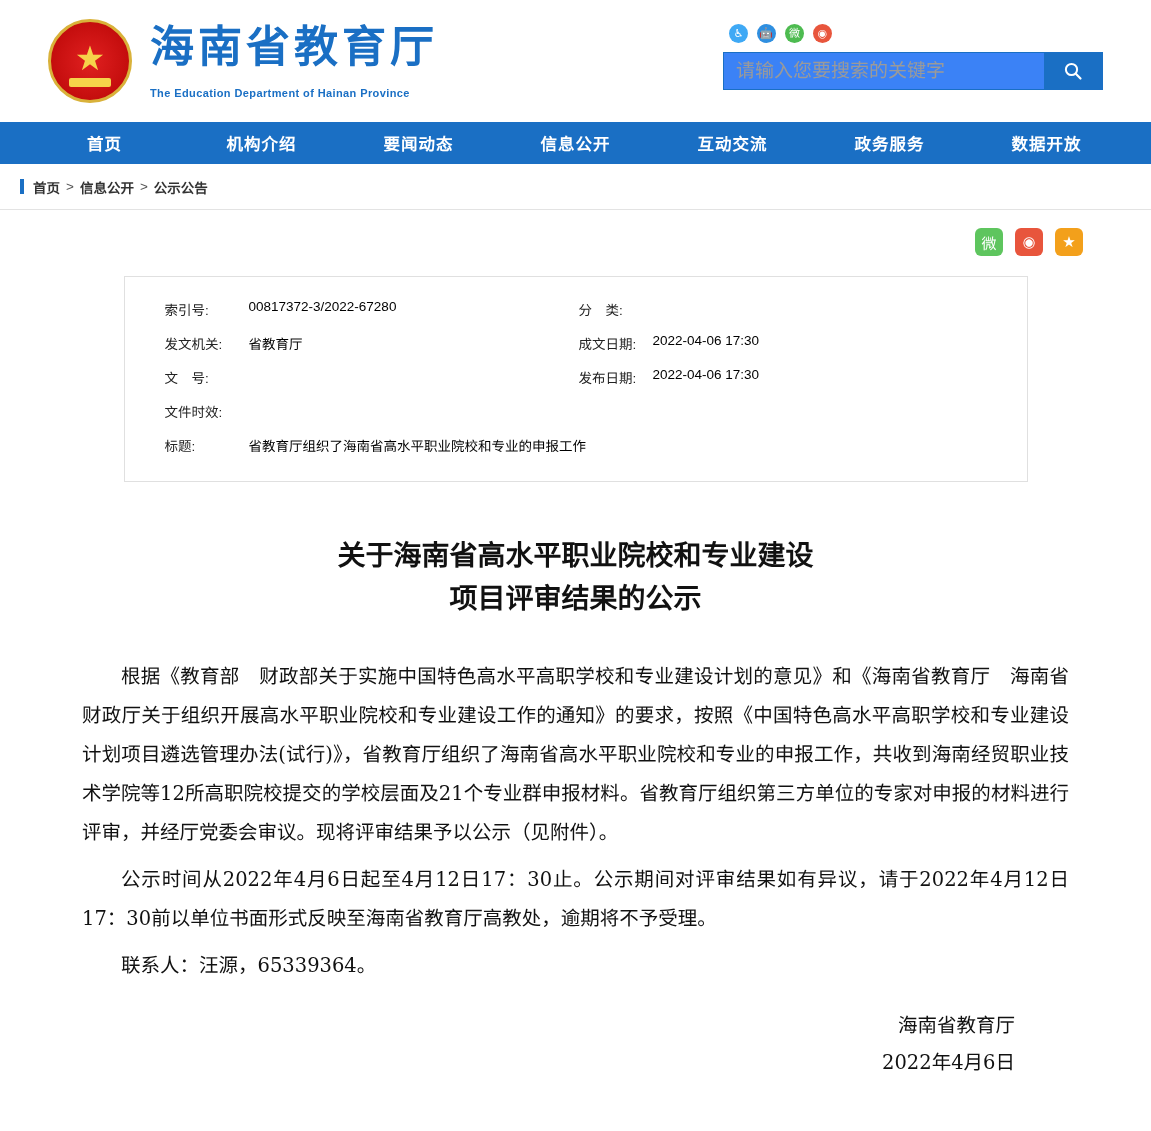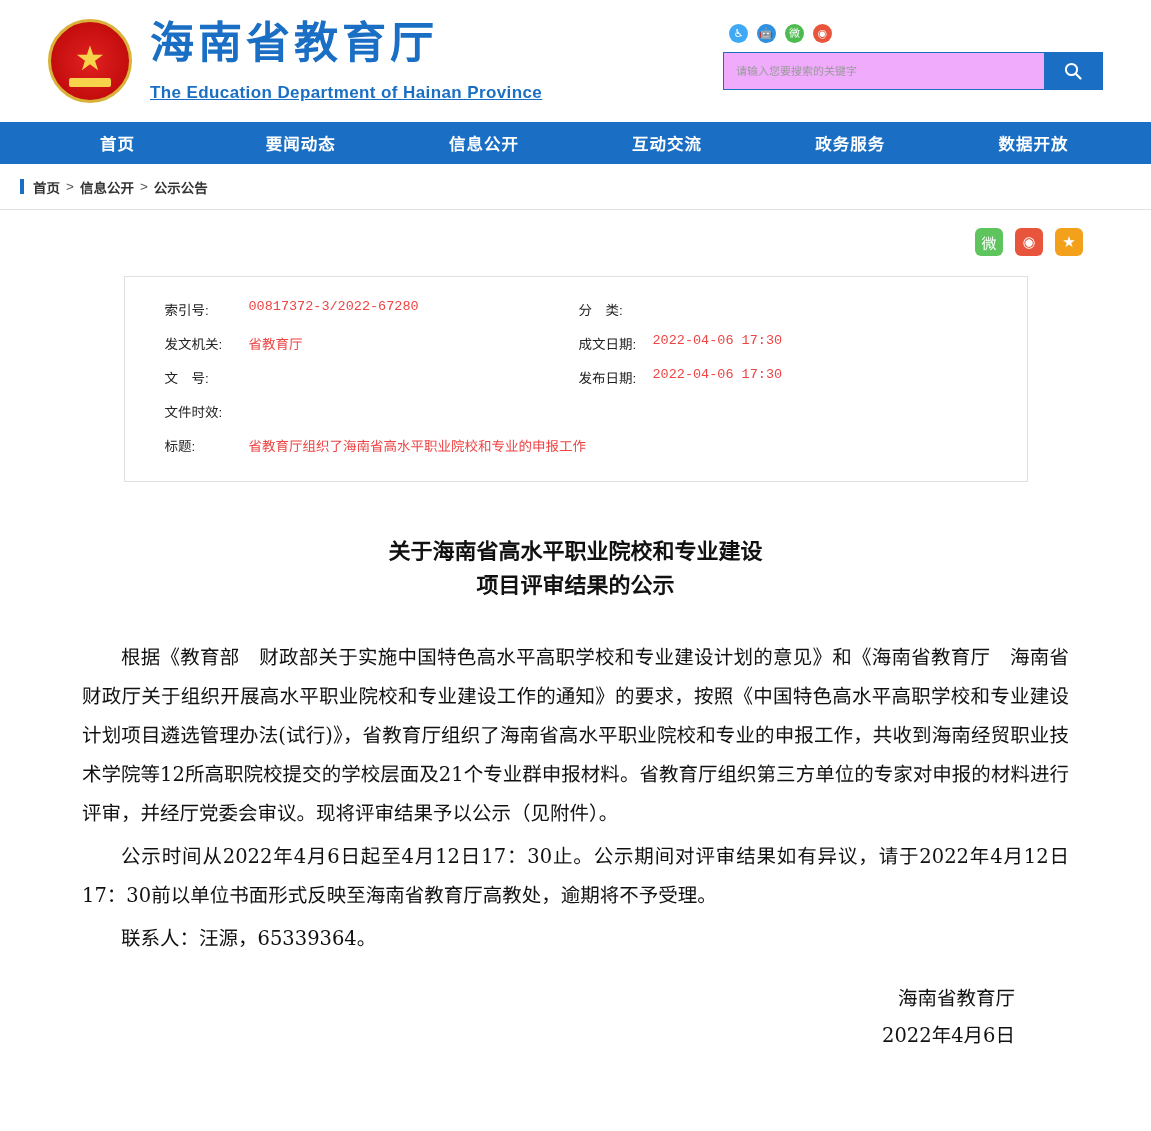--- a/index.html
+++ b/index.html
@@ -53,25 +53,24 @@
   .site-title-cn {
     font-family: "DejaVu Serif", "Liberation Serif", serif;
     font-size: 44px;
     font-weight: 700;
     color: #1a6fc4;
     letter-spacing: 4px;
     line-height: 1.1;
   }
   .site-title-en {
     margin-top: 16px;
-    font-size: 17px;
+    font-size: 11px;
     font-weight: 700;
     color: #1a6fc4;
     letter-spacing: 0.4px;
-    text-decoration: underline;
   }
 
   .header-right {
     position: absolute;
     right: 48px;
     top: 24px;
     width: 380px;
   }
   .mini-icons {
     display: flex;
@@ -93,24 +92,24 @@
   .searchbar {
     display: flex;
     height: 38px;
     border: 1px solid #1a6fc4;
   }
   .search-input {
     flex: 1;
     border: none;
     outline: none;
     padding: 0 12px;
-    font-size: 11px;
+    font-size: 19px;
     color: #333;
     font-family: "Liberation Sans", sans-serif;
-    background: #f0abfc;
+    background: #3b82f6;
   }
   .search-input::placeholder { color: #9a9a9a; }
   .search-btn {
     width: 58px;
     background: #1a6fc4;
     border: none;
     cursor: pointer;
     display: flex; align-items: center; justify-content: center;
   }
   .search-btn svg { display: block; }
@@ -180,50 +179,50 @@
     font-size: 13.5px;
     color: #222;
   }
   .meta-grid {
     display: grid;
     grid-template-columns: 84px 330px 74px 1fr;
     row-gap: 14px;
     align-items: start;
   }
   .meta-label { color: #222; }
-  .meta-value { color: #ef4444; font-family: Liberation Mono, monospace; }
+  .meta-value { color: #000000; }
   .meta-full-label { color: #222; }
   .meta-title-row {
     display: grid;
     grid-template-columns: 84px 1fr;
     margin-top: 14px;
     font-size: 13.5px;
   }
 
   
   .article { padding: 0 40px; }
   .doc-title {
     text-align: center;
     font-family: "DejaVu Serif", "Liberation Serif", serif;
-    font-size: 22px;
+    font-size: 28px;
     font-weight: 700;
     line-height: 1.55;
     color: #111;
     margin: 52px 0 36px;
   }
   .doc-body {
     font-family: "DejaVu Serif", "Liberation Serif", serif;
     font-size: 19.5px;
     line-height: 2.0;
     color: #111;
     padding: 0 42px;
     text-align: justify;
   }
   .doc-body p {
-    margin: 0 0 4px;
+    margin: 8px 0 4px;
     text-indent: 2em;
   }
   .sign {
     margin-top: 22px;
     text-align: right;
     padding-right: 96px;
     font-family: "DejaVu Serif", "Liberation Serif", serif;
     font-size: 19.5px;
     line-height: 1.9;
     color: #111;
@@ -257,20 +256,21 @@
             <line x1="12.8" y1="12.8" x2="17.5" y2="17.5" stroke="#ffffff" stroke-width="2.2" stroke-linecap="round"></line>
           </svg>
         </span>
       </button>
     </div>
   </div>
 </div>
 
 <div class="nav">
   <div class="nav-item">首页</div>
+  <div class="nav-item">机构介绍</div>
   <div class="nav-item">要闻动态</div>
   <div class="nav-item">信息公开</div>
   <div class="nav-item">互动交流</div>
   <div class="nav-item">政务服务</div>
   <div class="nav-item">数据开放</div>
 </div>
 
 <div class="breadcrumb">
   <div class="bar"></div>
   <a href="#">首页</a>

